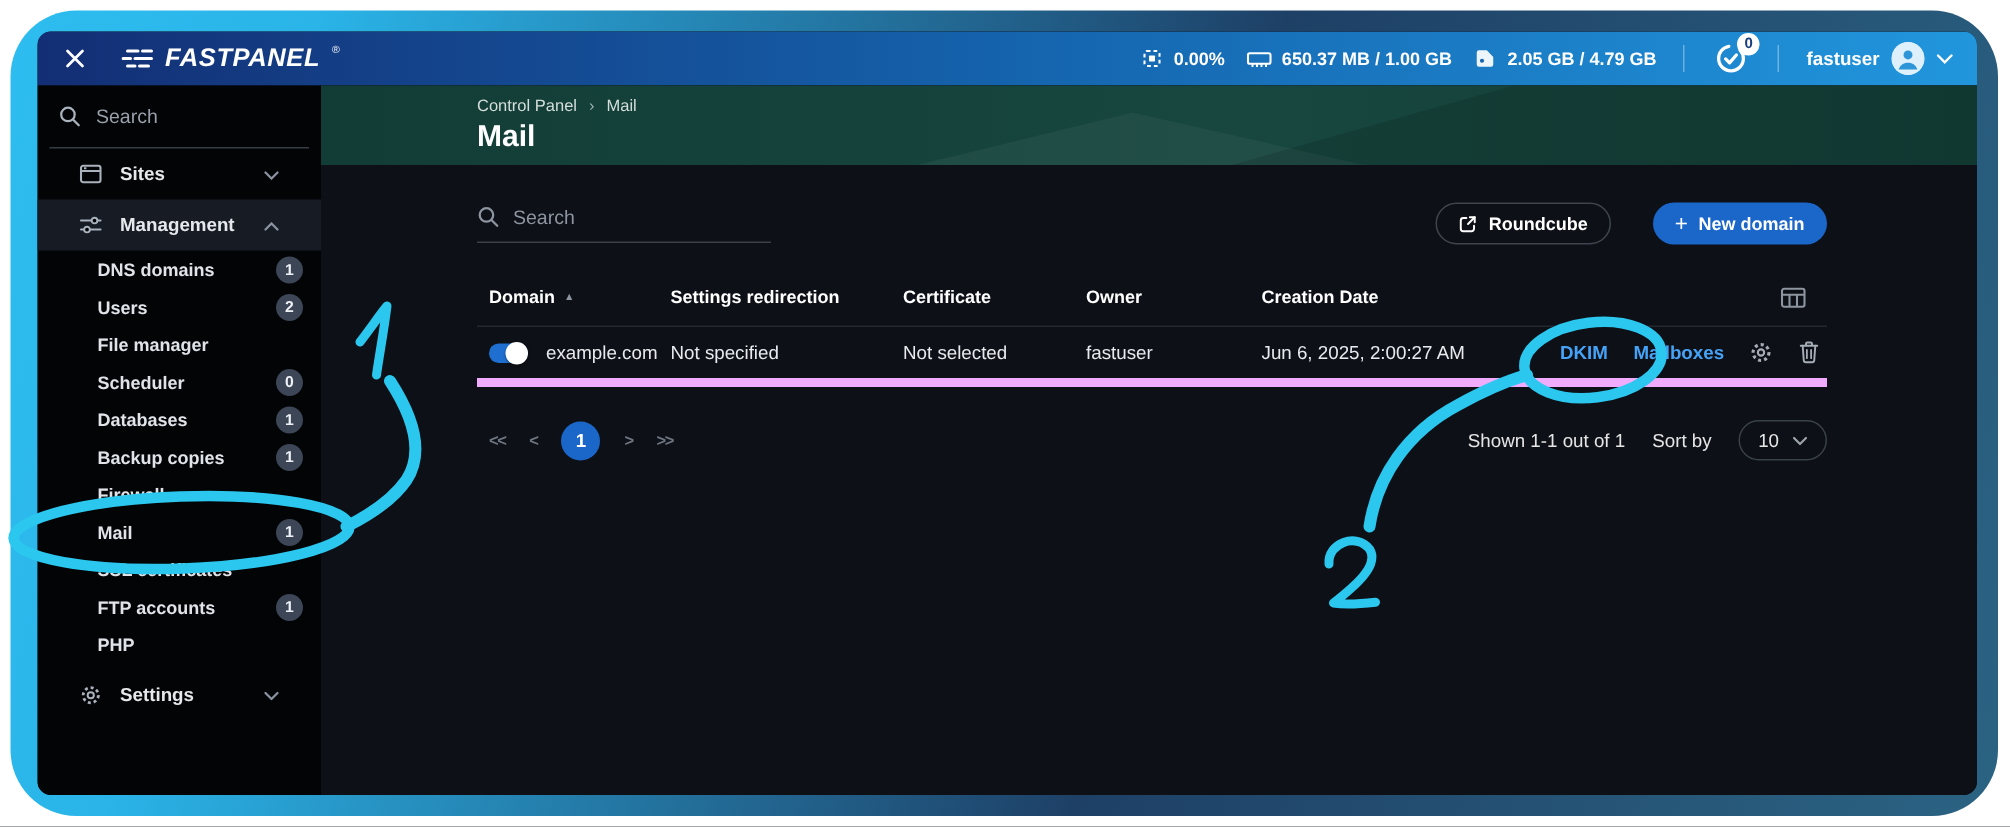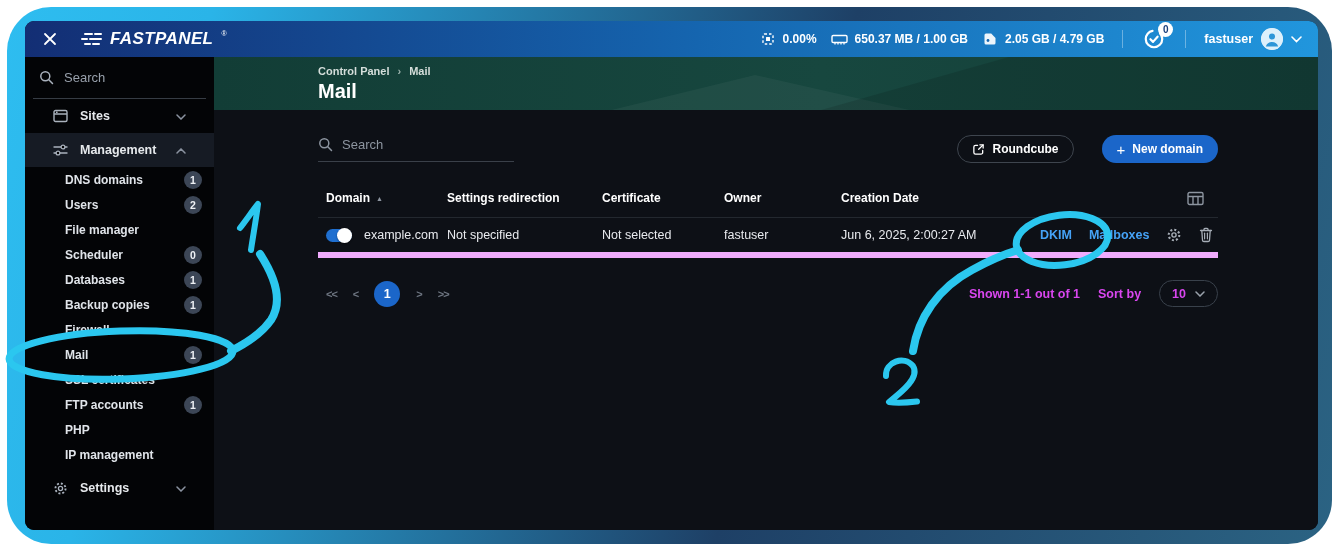--- a/index.html
+++ b/index.html
@@ -51,21 +51,21 @@
   .sb-icon { color:#aab2bd; display:flex; }
 
   
   .main { flex:1; background:#0d1016; display:flex; flex-direction:column; min-width:0; }
   .pageheader { position:relative; height:53px; flex:0 0 53px; background:linear-gradient(90deg,#123d36 0%,#17473f 55%,#143f38 100%);
                 padding:8px 0 0 104px; overflow:hidden; color:#fff; }
   .ph-shape1 { position:absolute; inset:0; background:rgba(255,255,255,.045);
                clip-path:polygon(36% 100%, 49% 34%, 63% 100%); }
   .ph-shape2 { position:absolute; inset:0; background:rgba(0,0,0,.12);
                clip-path:polygon(55% 100%, 72% 0, 100% 0, 100% 100%); }
-  .breadcrumb { position:relative; display:flex; align-items:flex-end; gap:8px; font-size:11px; font-weight:700; color:#d5dedb; }
+  .breadcrumb { position:relative; display:flex; align-items:flex-end; gap:8px; font-size:11px; font-weight:400; color:#d5dedb; }
   .breadcrumb .sep { color:#9fb4ae; font-size:11px; }
   .page-title { position:relative; font-size:20px; font-weight:700; margin-top:3px; }
 
   .content { flex:1; padding:25px 100px 0 104px; }
 
   
   .toolbar { display:flex; align-items:center; }
   .tb-search { display:flex; align-items:center; gap:9px; width:196px; padding-bottom:9px;
                border-bottom:1px solid #3a4049; color:#8d95a0; }
   .tb-search input { background:transparent; border:none; outline:none; color:#e8eaee; font-size:13px; width:150px;
@@ -96,21 +96,21 @@
   .row-actions { display:flex; align-items:center; gap:17px; }
   .link { color:#45a2f6; font-weight:700; font-size:12.5px; cursor:pointer; text-decoration:none; }
   .row-icon { color:#a6adb6; display:flex; cursor:pointer; }
 
   
   .pagination { margin-top:22px; display:flex; align-items:center; padding-left:8px; }
   .pg-left { display:flex; align-items:center; gap:16px; }
   .pg-arrow { font-size:11px; font-weight:700; color:#6e7682; letter-spacing:-1px; cursor:pointer; }
   .pg-page { width:26px; height:26px; border-radius:50%; background:#1b66c9; color:#fff; font-size:12.5px;
              font-weight:700; display:flex; align-items:center; justify-content:center; cursor:pointer; }
-  .pg-right { margin-left:auto; display:flex; align-items:center; gap:18px; font-size:12.5px; font-weight:700; color:#d946ef; }
+  .pg-right { margin-left:auto; display:flex; align-items:center; gap:18px; font-size:12.5px; font-weight:400; color:#e5e5e5; }
   .pg-select { display:flex; align-items:center; gap:9px; height:27px; padding:0 12px; border-radius:14px;
                border:1px solid #39414b; cursor:pointer; }
   .pg-select .chev { color:#9aa2ac; display:flex; }
 
   
   .annotations { position:absolute; inset:0; pointer-events:none; z-index:20; }
 </style>
 </head>
 <body>
 
@@ -282,23 +282,20 @@
         <div class="sub-item">
             <span>SSL certificates</span>
           </div>
         <div class="sub-item">
             <span>FTP accounts</span>
             <span class="badge">1</span>
           </div>
         <div class="sub-item">
             <span>PHP</span>
           </div>
-        <div class="sub-item">
-            <span>IP management</span>
-          </div>
 
         <div class="nav-item" style="margin-top:4px;">
           <span class="sb-icon">
             <svg width="15" height="15" viewBox="0 0 16 16">
                 <circle cx="8" cy="8" r="2.2" fill="none" stroke="currentColor" stroke-width="1.4"></circle>
                 <circle cx="8" cy="8" r="5.4" fill="none" stroke="currentColor" stroke-width="2" stroke-dasharray="2.1 2.1"></circle>
               </svg>
           </span>
           <span>Settings</span>
           <span class="chev">

